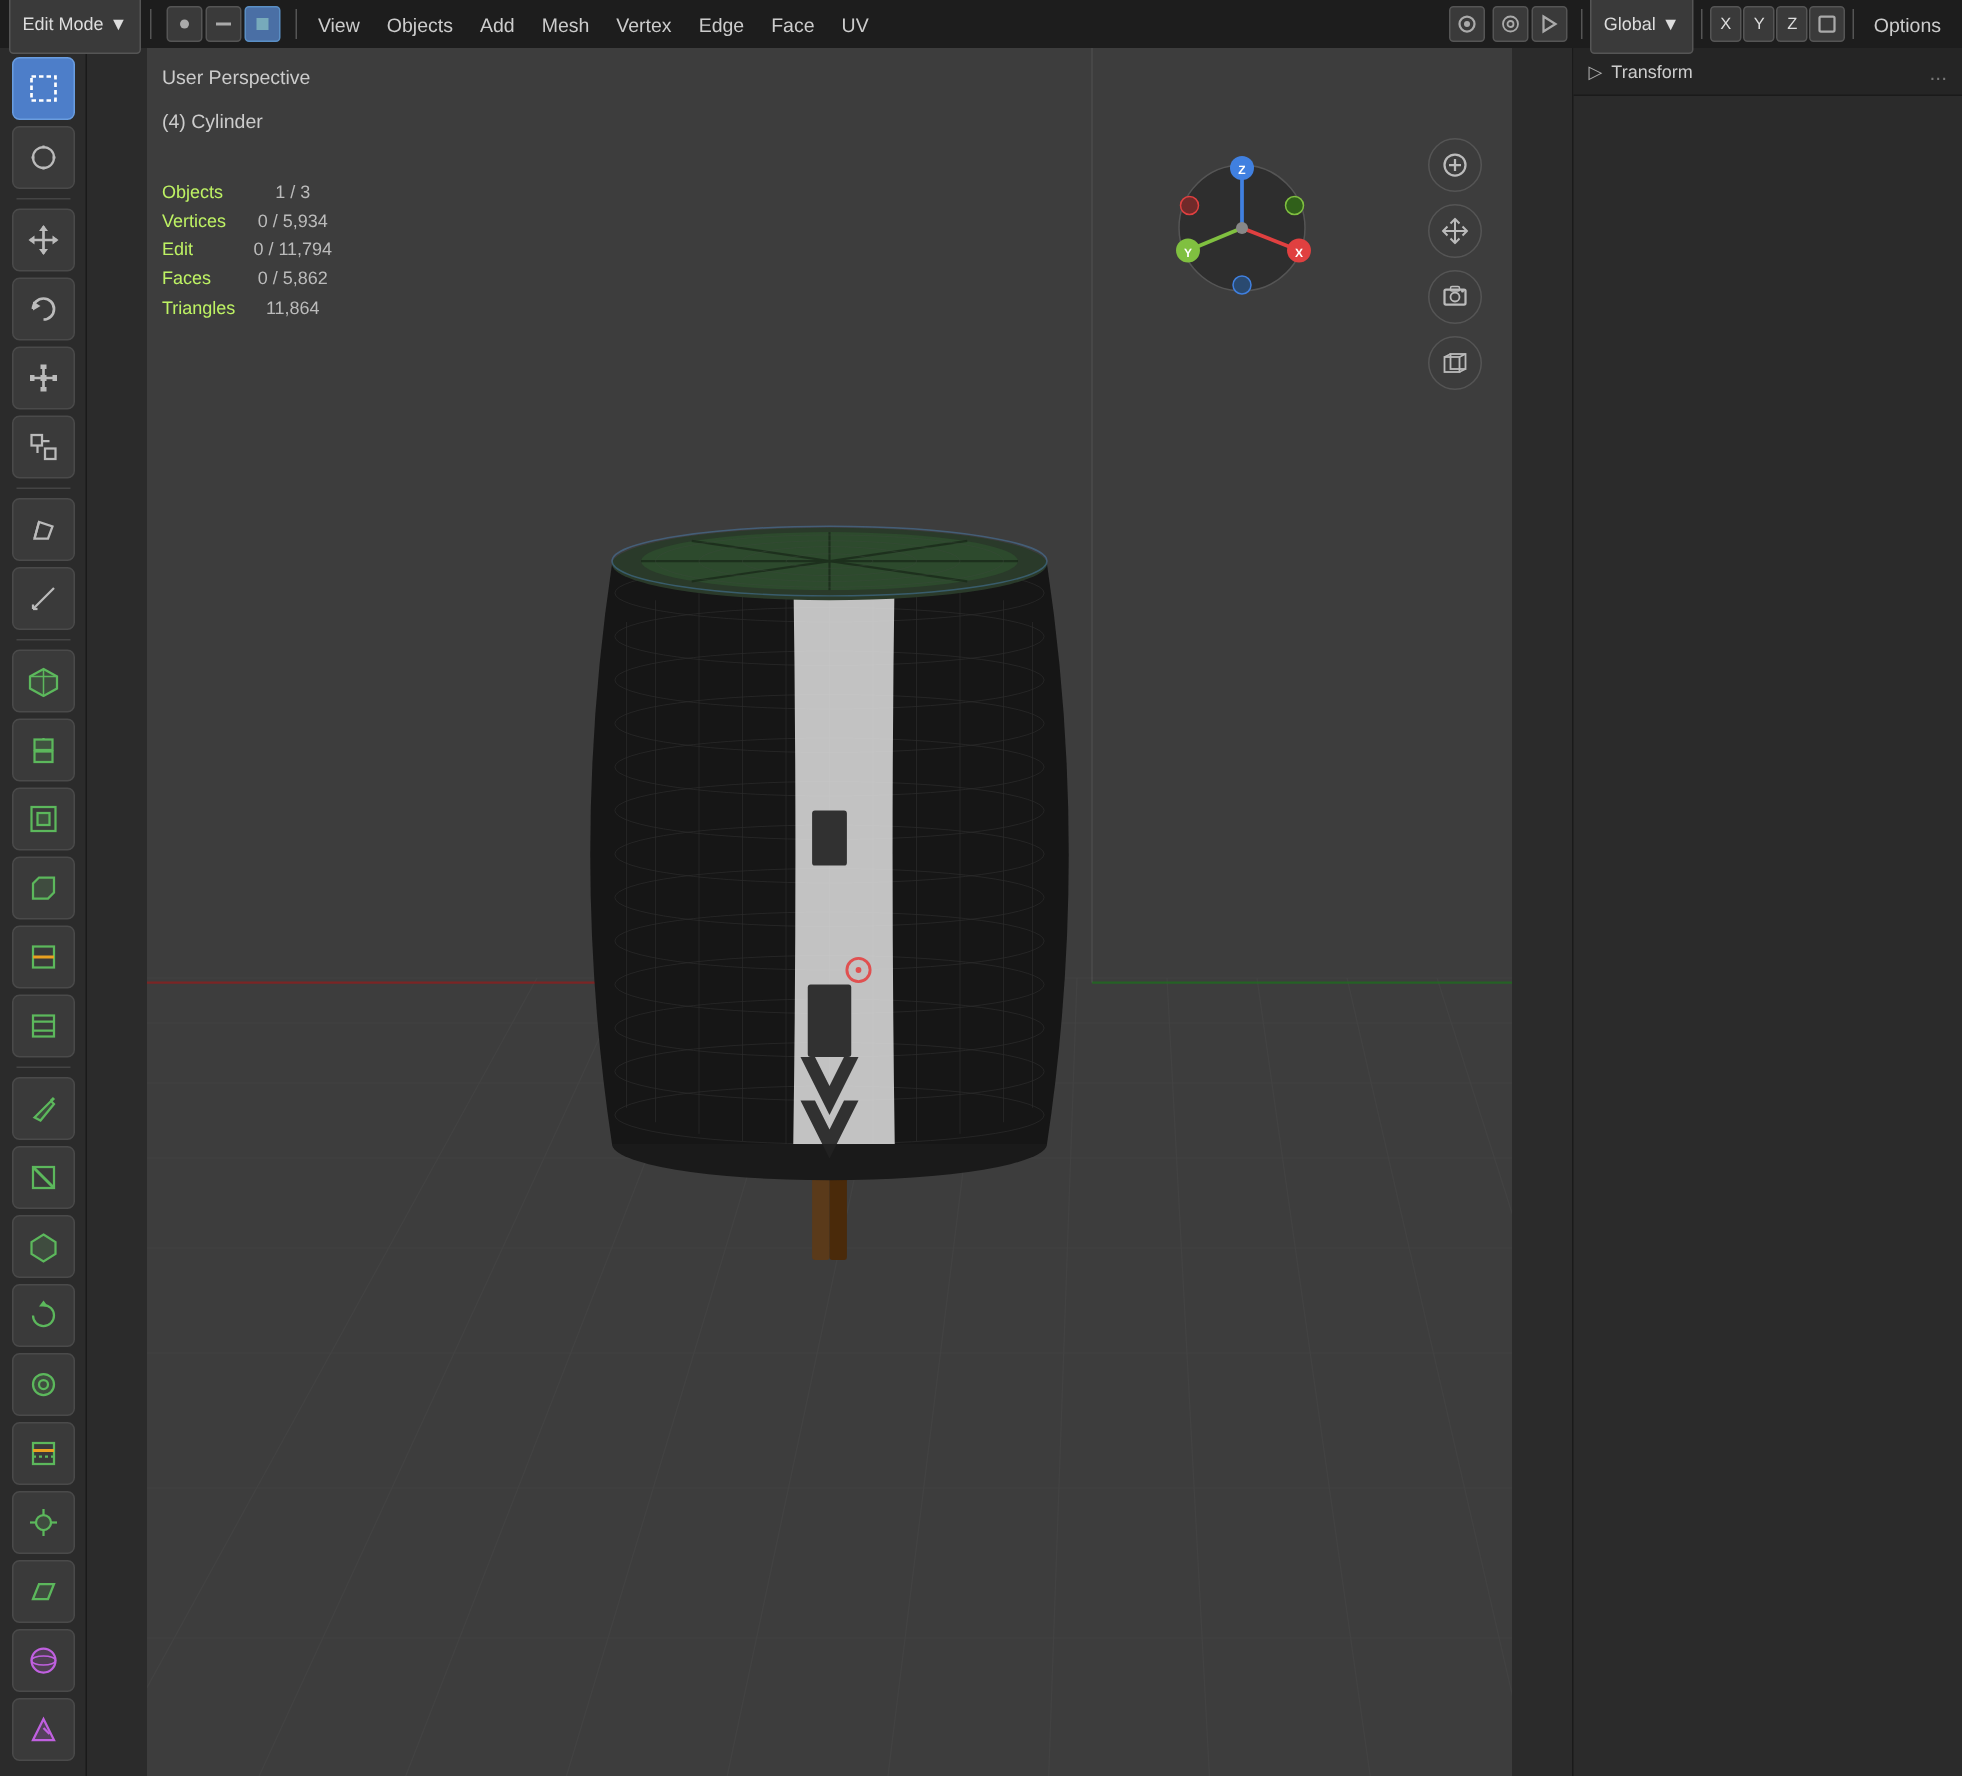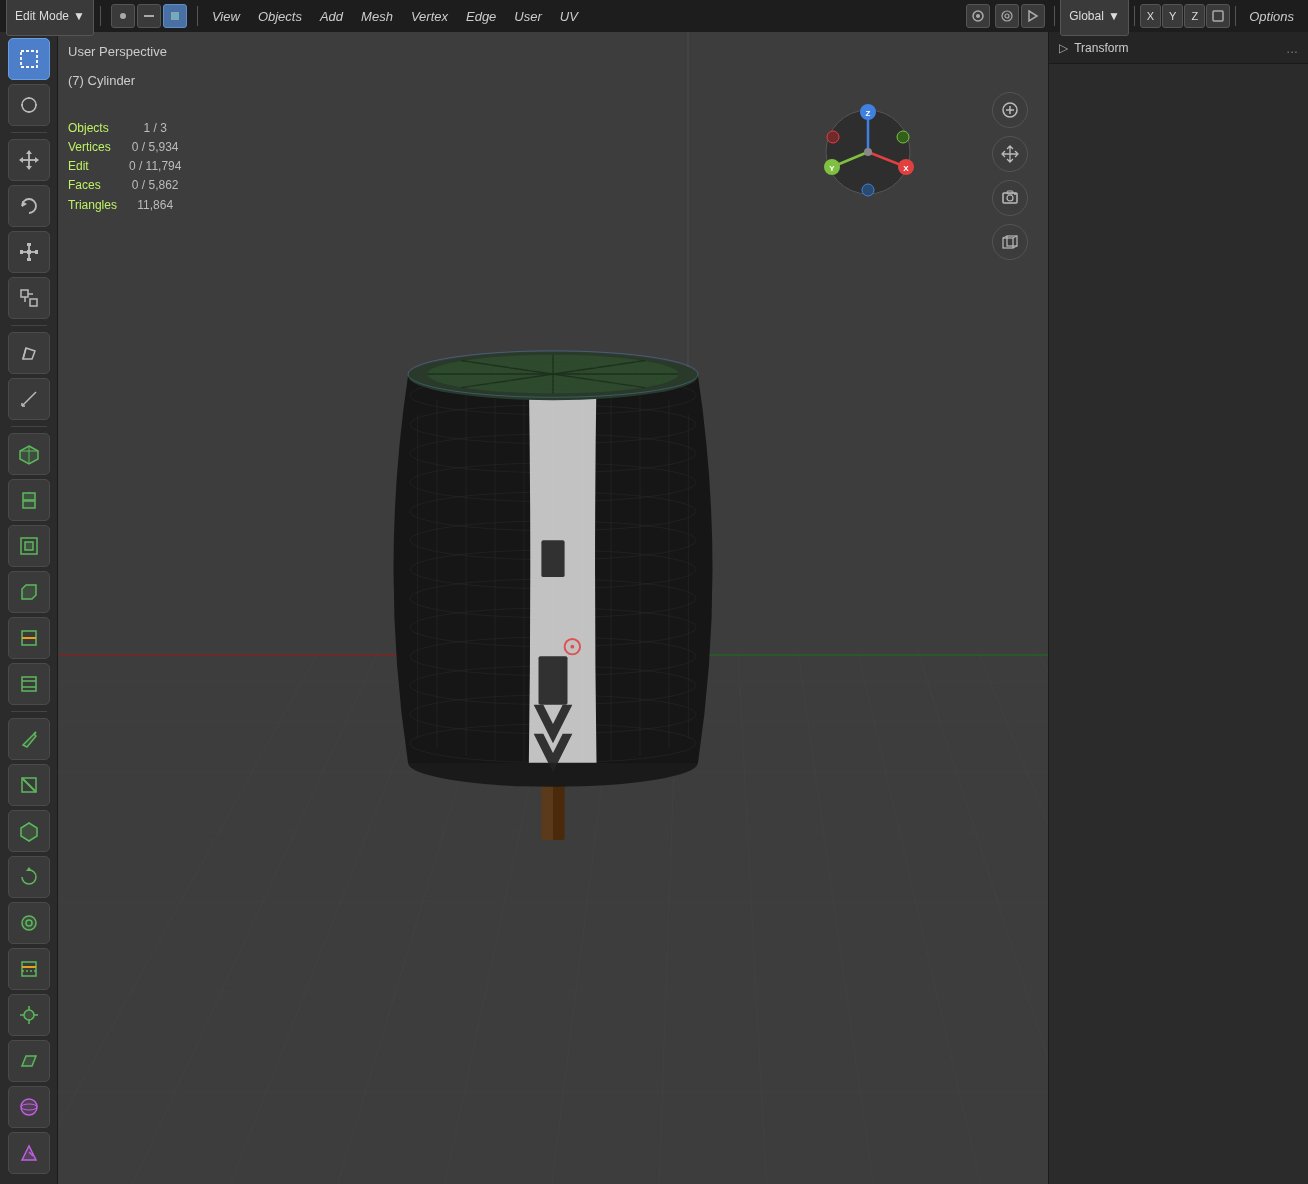--- a/index.html
+++ b/index.html
@@ -71,21 +71,20 @@
     }
     .menu-text-btn {
       color: #ccc;
       font-size: 13px;
       padding: 0 8px;
       height: 24px;
       display: flex;
       align-items: center;
       cursor: pointer;
       border-radius: 3px;
-      font-style: italic;
     }
     .menu-right {
       margin-left: auto;
       display: flex;
       align-items: center;
       gap: 1px;
       padding-left: 24px;
     }
     .axis-btn {
       background: #3a3a3a;
@@ -99,20 +98,21 @@
       align-items: center;
       cursor: pointer;
     }
 
     
     #main-area {
       display: flex;
       width: 100%;
       height: calc(1184px - 32px);
       position: relative;
+      gap: 40px;
     }
 
     
     #left-toolbar {
       width: 58px;
       height: 100%;
       background: #2b2b2b;
       border-right: 1px solid #1a1a1a;
       display: flex;
       flex-direction: column;
@@ -311,21 +311,21 @@
   </div>
 
   <div class="menu-separator"></div>
 
   <div class="menu-text-btn">View</div>
   <div class="menu-text-btn">Objects</div>
   <div class="menu-text-btn">Add</div>
   <div class="menu-text-btn">Mesh</div>
   <div class="menu-text-btn">Vertex</div>
   <div class="menu-text-btn">Edge</div>
-  <div class="menu-text-btn">User</div>
+  <div class="menu-text-btn">Face</div>
   <div class="menu-text-btn">UV</div>
 
   <div class="menu-right">
 
     <div class="menu-icon-btn" title="Snap">
       <svg width="14" height="14" viewBox="0 0 14 14">
           <circle cx="7" cy="7" r="5" fill="none" stroke="#aaa" stroke-width="1.5"></circle>
           <circle cx="7" cy="7" r="2" fill="#aaa"></circle>
         </svg>
     </div>
@@ -689,21 +689,21 @@
 
         <circle cx="200" cy="400" r="8" fill="none" stroke="#e05050" stroke-width="2"></circle>
         <circle cx="200" cy="400" r="2" fill="#e05050"></circle>
 
         <ellipse cx="180" cy="118" rx="150" ry="24" fill="none" stroke="#5090d0" stroke-width="1" opacity="0.4"></ellipse>
       </svg>
     </div>
 
     <div id="viewport-info">
       <div class="vp-title">User Perspective</div>
-      <div class="vp-title">(7) Cylinder</div>
+      <div class="vp-title">(4) Cylinder</div>
       <br>
       <table>
         <tbody>
             <tr>
           <td>Objects</td>
           <td class="val">1 / 3</td>
         </tr>
         <tr>
           <td>Vertices</td>
           <td class="val">0 / 5,934</td>

